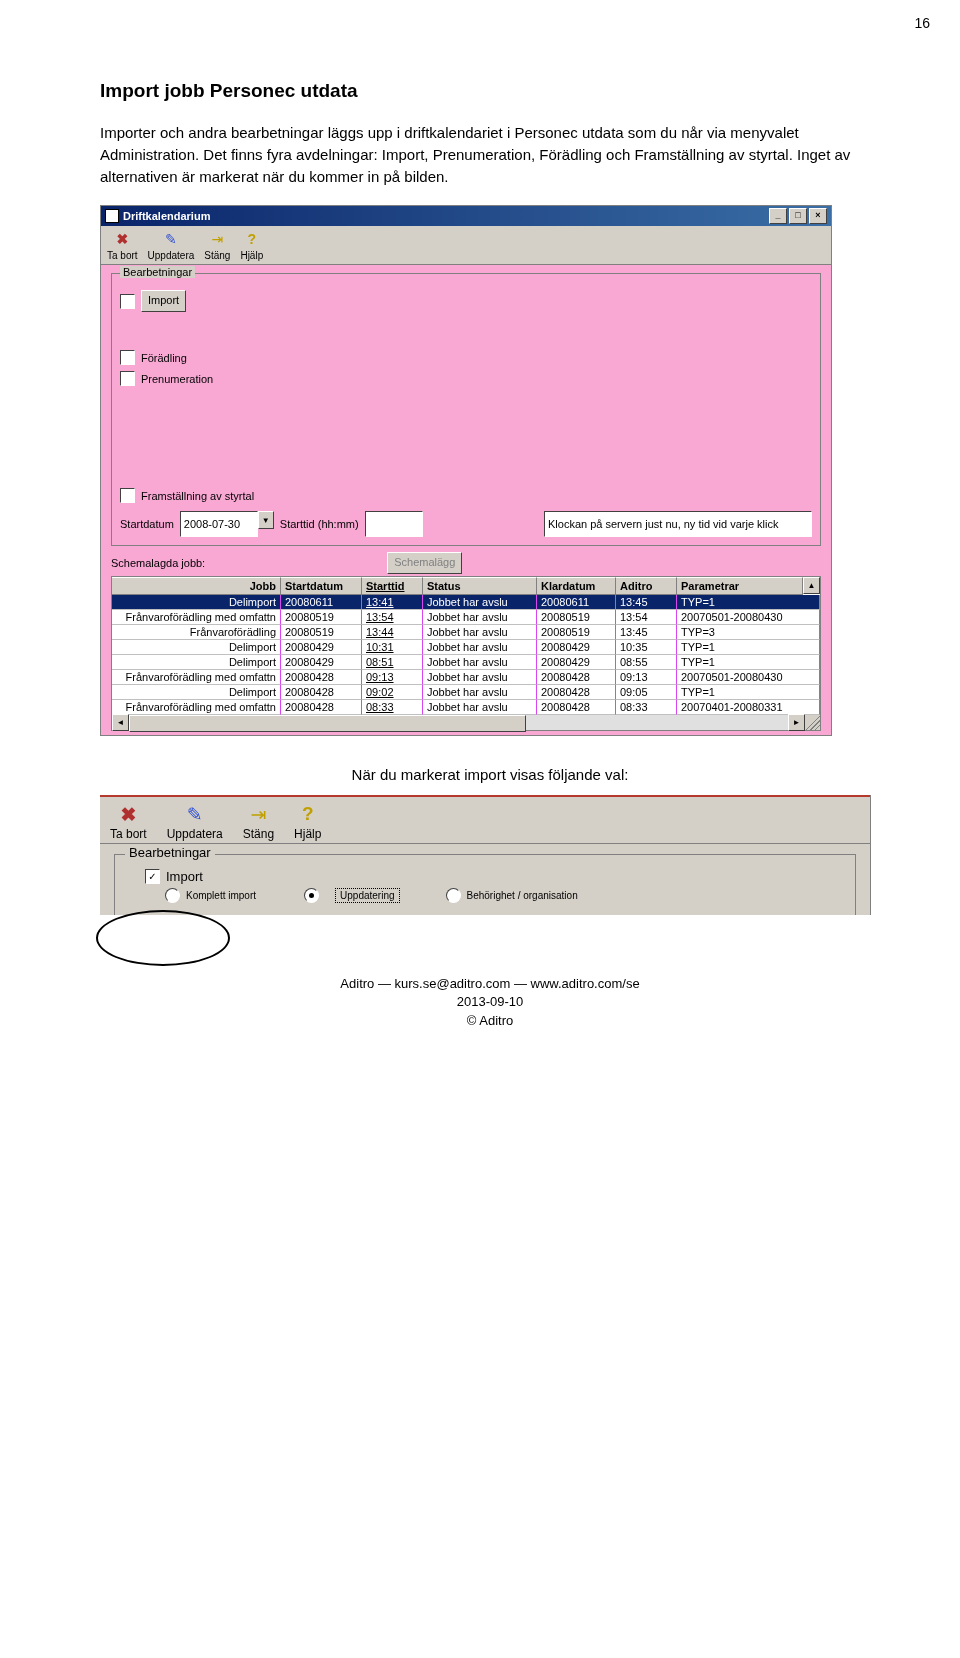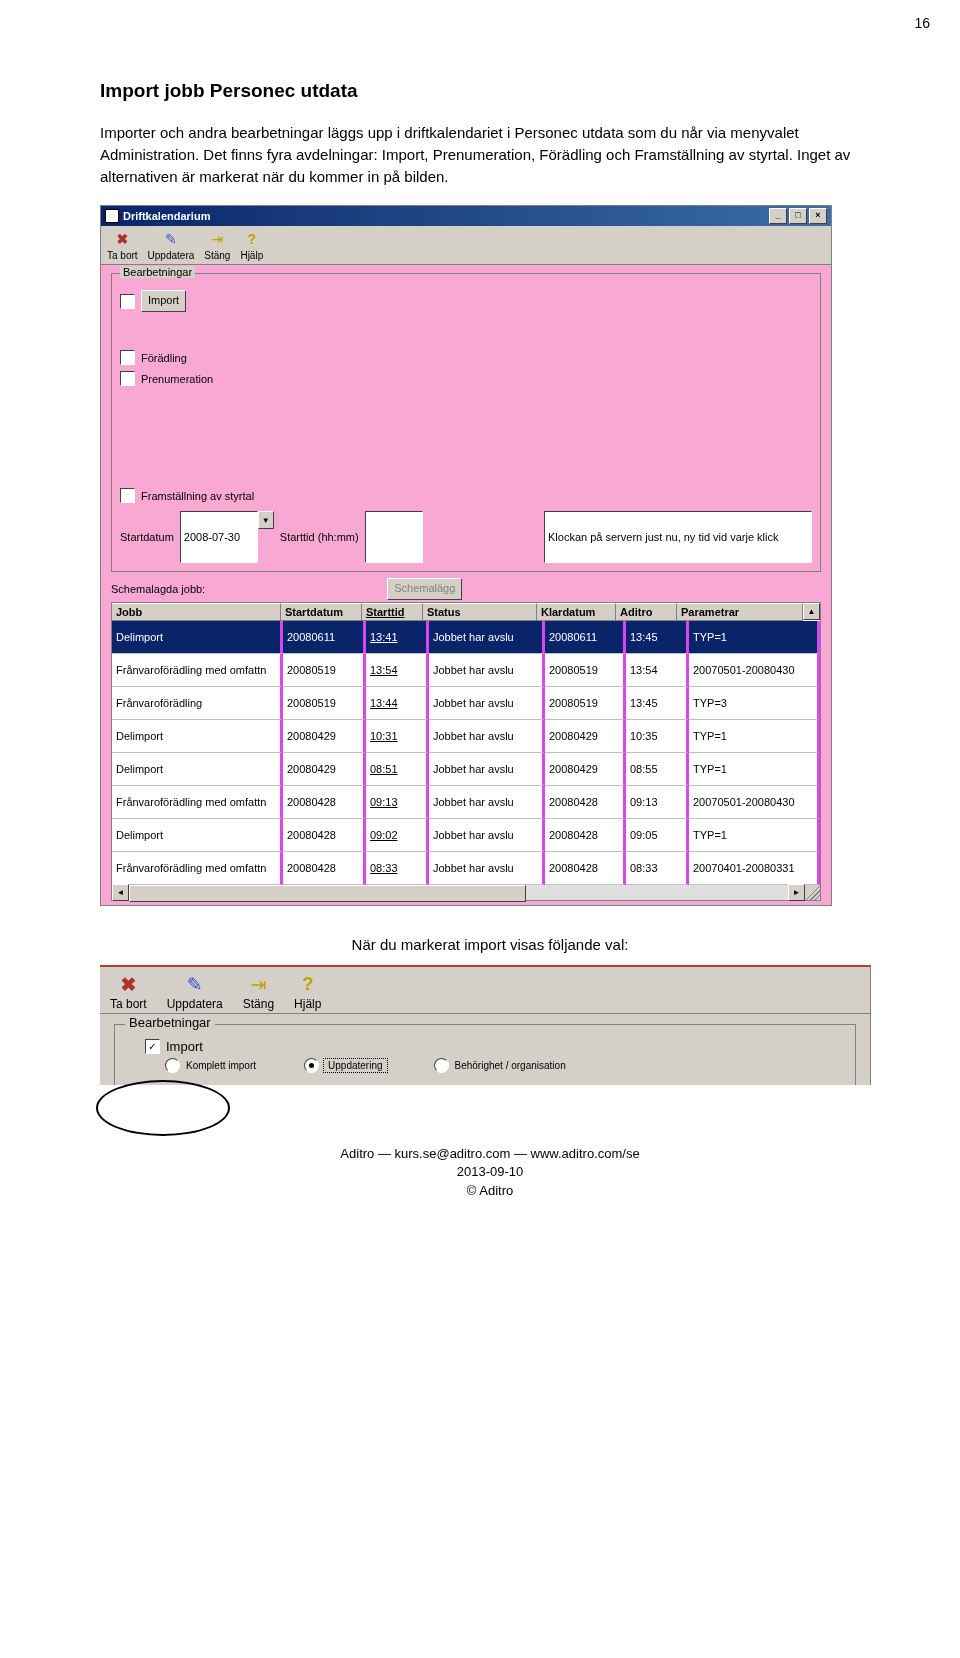--- a/index.html
+++ b/index.html
@@ -138,21 +138,21 @@
     line-height: 16px;
     display: inline-block;
   }
   .btn3d.disabled { color: #808080; }
   .field {
     background: #fff;
     border-top: 1px solid #404040;
     border-left: 1px solid #404040;
     border-right: 1px solid #fff;
     border-bottom: 1px solid #fff;
-    padding: 17px 3px;
+    padding: 4px 3px;
     font-size: 11px;
     height: 16px;
     line-height: 16px;
     display: inline-block;
   }
   .row-flex { display:flex; align-items:center; gap:6px; flex-wrap:wrap; }
   .label { font-size:11px; }
   .drop-arrow {
     width:14px; height:16px;
     border-top:1px solid #fff; border-left:1px solid #fff;
@@ -167,27 +167,27 @@
   .thead .tcell {
     background:#d4d0c8;
     border-right:1px solid #808080;
     border-bottom:1px solid #808080;
     border-top:1px solid #fff;
     padding:2px 4px;
     font-weight:bold;
     overflow:hidden; white-space:nowrap;
   }
   .trow .tcell {
-    border-right:3px solid #d946ef;
+    border-right:1px solid #d946ef;
     border-bottom:1px solid #c0c0c0;
-    padding:10px 4px;
+    padding:1px 4px;
     overflow:hidden; white-space:nowrap;
   }
   .trow.selected .tcell { background:#0a246a; color:#fff; }
-  .c1{width:160px;} .c2{width:72px;} .c3{width:52px;text-decoration:underline;}
+  .c1{width:160px;text-align:right;} .c2{width:72px;} .c3{width:52px;text-decoration:underline;}
   .c4{width:105px;} .c5{width:70px;} .c6{width:52px;} .c7{flex:1;}
   .scrollbtn {
     width:15px; height:15px;
     border-top:1px solid #fff; border-left:1px solid #fff;
     border-right:1px solid #404040; border-bottom:1px solid #404040;
     background:#d4d0c8;
     display:inline-flex; align-items:center; justify-content:center;
     font-size:8px;
   }
   .hscroll { display:flex; align-items:center; background:#d4d0c8; height:15px; }
@@ -462,21 +462,21 @@
         <span class="legend2">Bearbetningar</span>
         <div class="chk2row">
           <span class="chk">✓</span>
           <span>Import</span>
         </div>
         <div class="radio-row">
           <span style="display:flex;align-items:center;">
             <span class="radio"></span>
             <span>Komplett import</span>
           </span>
-          <span style="display:flex;align-items:center;">
+          <span style="display:flex;align-items:center;gap:12px;">
             <span class="radio">
                 <span class="dot"></span>
               </span>
             <span class="dotted-focus">Uppdatering</span>
           </span>
           <span style="display:flex;align-items:center;">
             <span class="radio"></span>
             <span>Behörighet / organisation</span>
           </span>
         </div>

